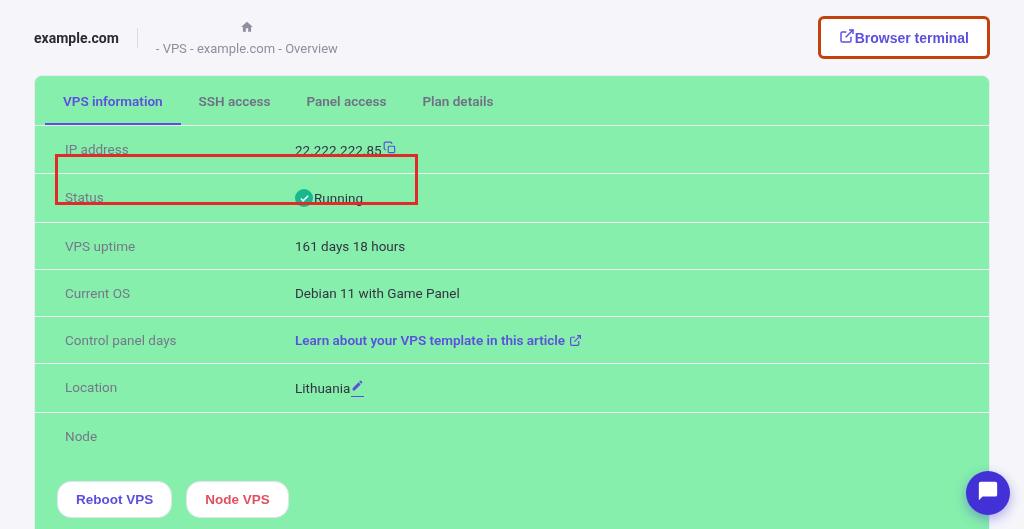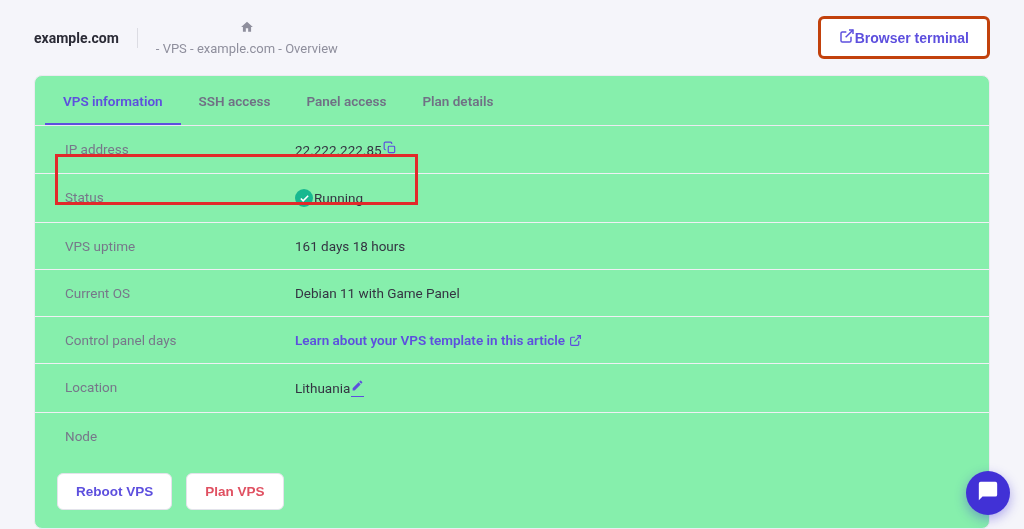--- a/index.html
+++ b/index.html
@@ -150,26 +150,27 @@
       border-bottom: 1px solid #5d4fde;
       padding-bottom: 1px;
     }
     .actions {
       display: flex;
       gap: 14px;
       padding: 14px 22px 18px 22px;
     }
     .action-btn {
       padding: 10px 18px;
-      border-radius: 6px;
+      border-radius: 14px;
       border: 1px solid #e3e3eb;
       background: #fff;
       font-size: 13.5px;
       font-weight: 600;
       cursor: pointer;
+      margin-top: 8px;
     }
     .reboot-btn { color: #5d4fde; }
     .stop-btn { color: #e05061; }
     .highlight-box {
       position: absolute;
       border: 3px solid #e12a2a;
       pointer-events: none;
     }
     .chat-bubble {
       position: absolute;
@@ -291,21 +292,21 @@
     </div>
 
     <div class="info-row">
       <div class="info-label">Node</div>
     </div>
 
   </div>
 
   <div class="actions">
     <button class="action-btn reboot-btn">Reboot VPS</button>
-    <button class="action-btn stop-btn">Plan VPS</button>
+    <button class="action-btn stop-btn">Node VPS</button>
   </div>
 </div>
 
 <div class="highlight-box" style="left:55px;top:154px;width:363px;height:51px;"></div>
 
 <div class="chat-bubble">
   <span>
     <svg viewBox="0 0 24 24" fill="currentColor">
         <path d="M20 2H4a2 2 0 0 0-2 2v18l4-4h14a2 2 0 0 0 2-2V4a2 2 0 0 0-2-2z"></path>
       </svg>

